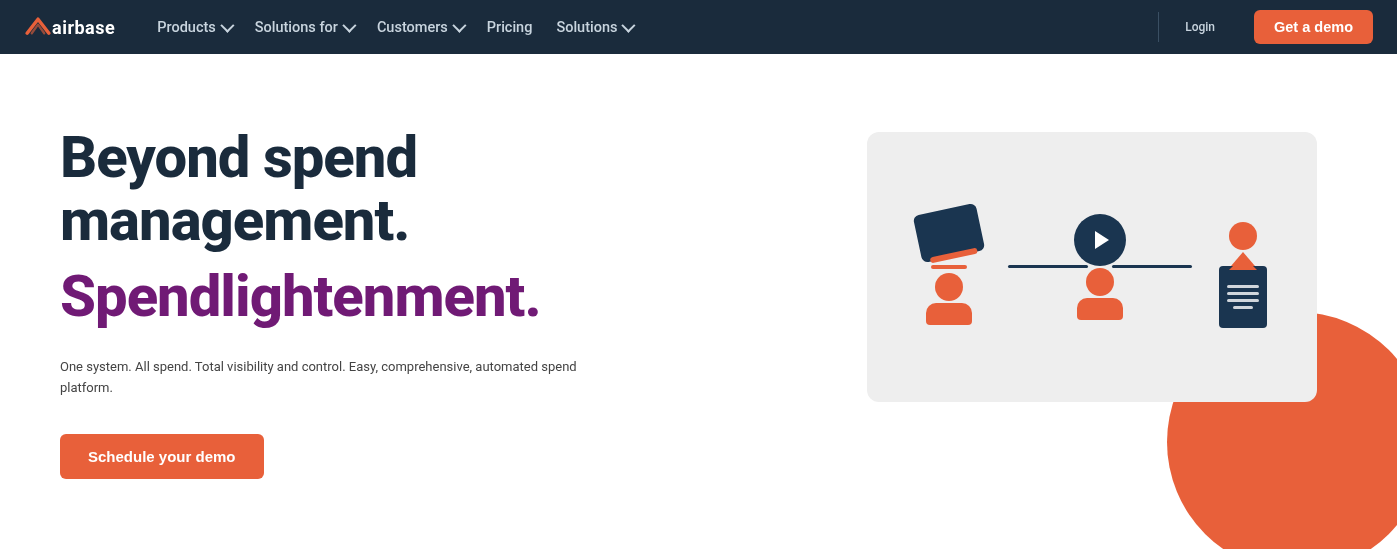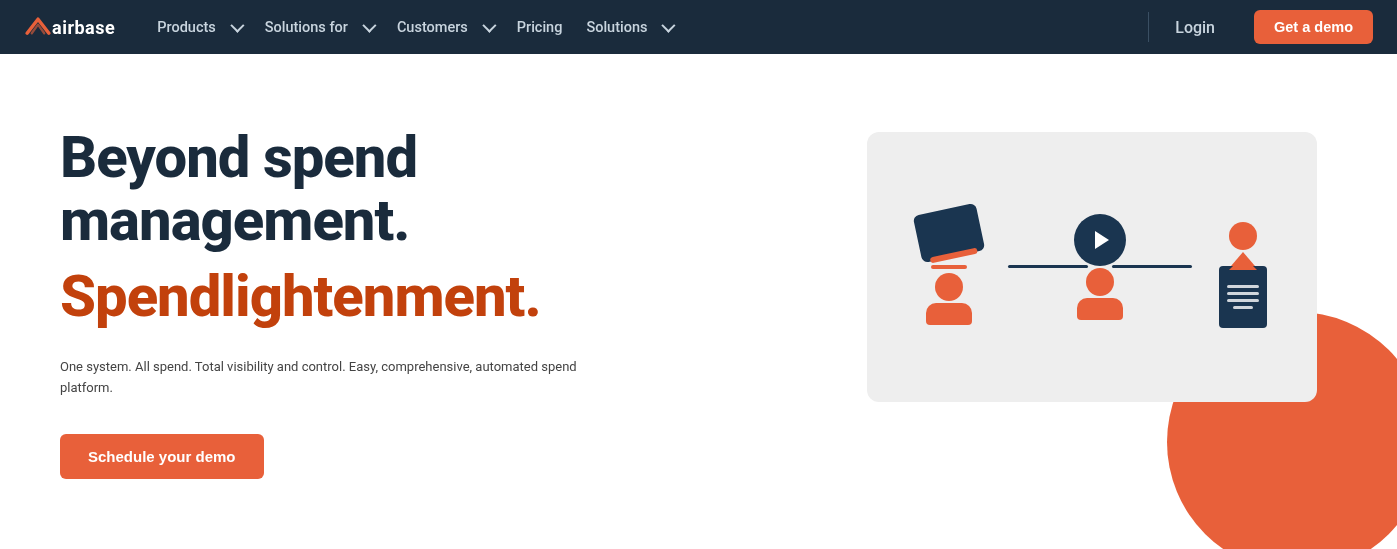--- a/index.html
+++ b/index.html
@@ -33,21 +33,21 @@
     }
     .nav-links {
       display: flex;
       align-items: center;
       gap: 4px;
       flex: 1;
     }
     .nav-item {
       display: flex;
       align-items: center;
-      gap: 15px;
+      gap: 5px;
       color: #c8d4de;
       font-size: 14.5px;
       font-weight: 500;
       padding: 6px 10px;
       cursor: pointer;
       border-radius: 4px;
       white-space: nowrap;
       text-decoration: none;
     }
     .nav-item .chevron {
@@ -67,21 +67,21 @@
     .nav-divider {
       width: 1px;
       height: 30px;
       background: #3a4f63;
     }
     .nav-login {
       display: flex;
       align-items: flex-start;
       gap: 5px;
       color: #c8d4de;
-      font-size: 16px;
+      font-size: 12px;
       font-weight: 500;
       cursor: pointer;
       padding: 6px 10px;
     }
     .nav-demo-btn {
       background: #e8603a;
       color: #fff;
       border: none;
       border-radius: 6px;
       padding: 9px 20px;
@@ -110,21 +110,21 @@
       font-size: 58px;
       font-weight: 800;
       color: #1a2b3c;
       line-height: 1.1;
       margin-bottom: 12px;
       letter-spacing: -1px;
     }
     .hero-subtitle {
       font-size: 58px;
       font-weight: 800;
-      color: #c2410c;
+      color: #701a75;
       line-height: 1.1;
       margin-bottom: 28px;
       letter-spacing: -1px;
     }
     .hero-desc {
       font-size: 13px;
       color: #444;
       line-height: 1.6;
       margin-bottom: 36px;
       max-width: 520px;

